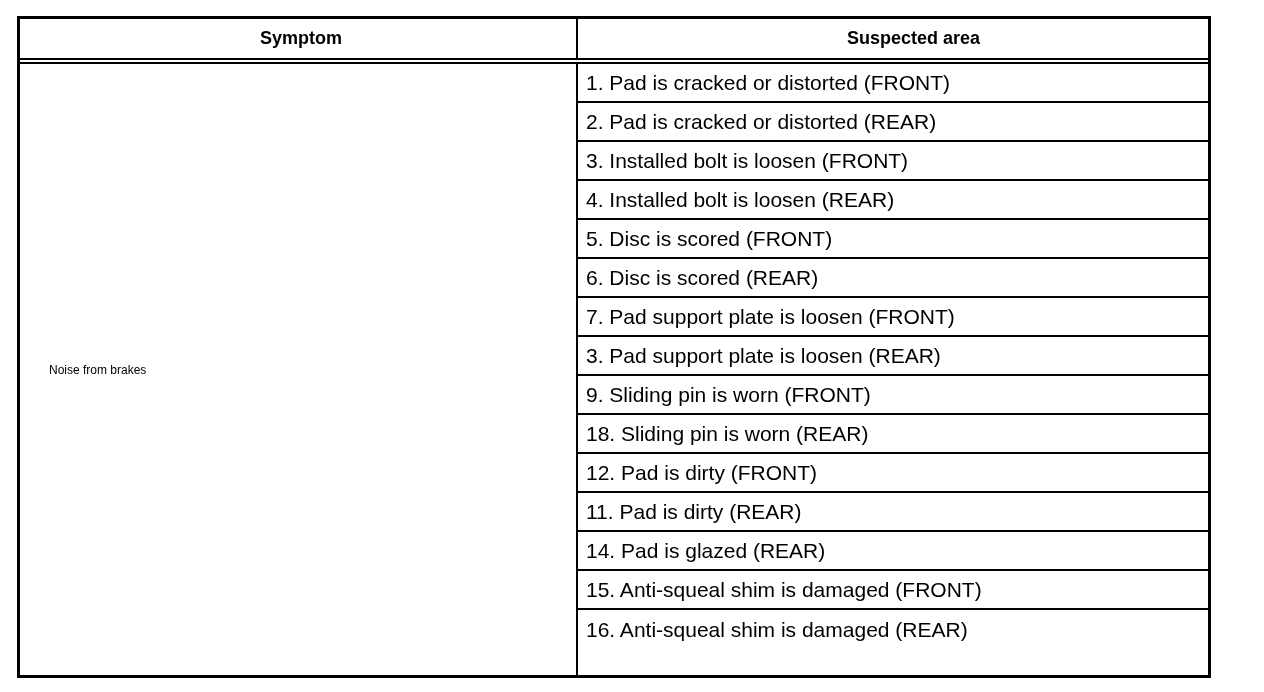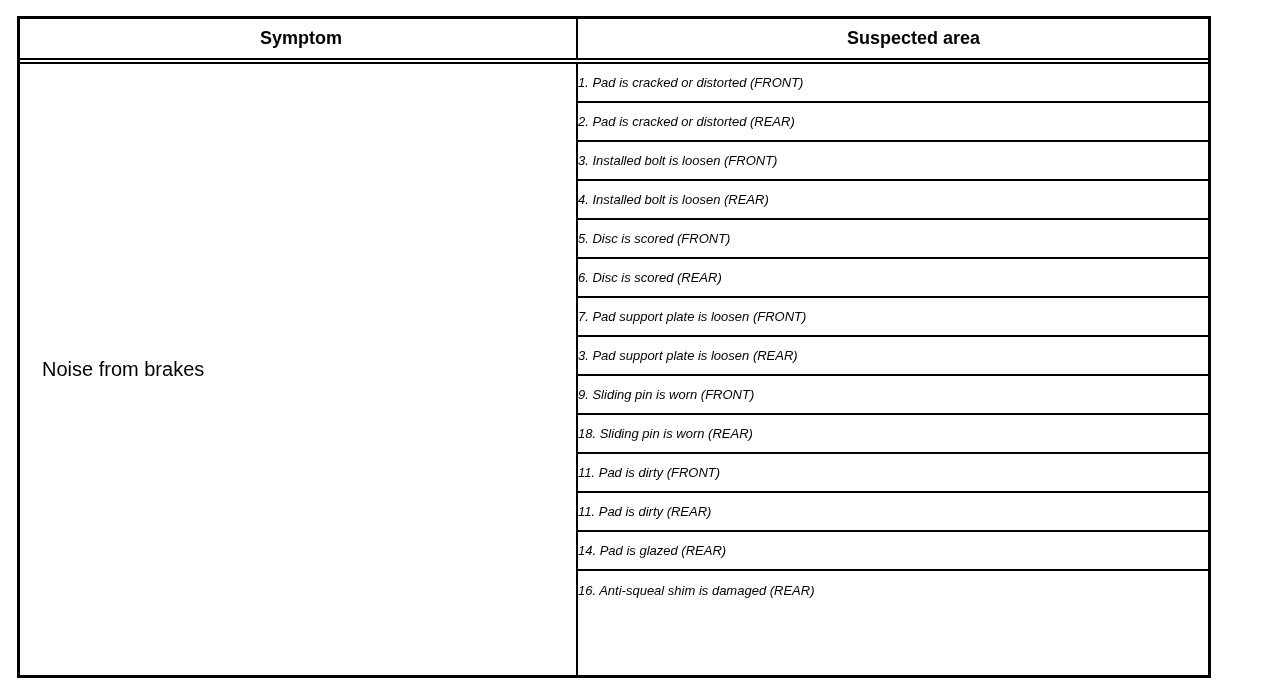--- a/index.html
+++ b/index.html
@@ -90,44 +90,43 @@
     height: 611px;
     display: flex;
   }
 
   .sym-cell {
     width: 556px;
     height: 100%;
     box-sizing: border-box;
     display: flex;
     align-items: center;
-    padding-left: 22px;
-    font-size: 20px;
+    padding-left: 29px;
+    font-size: 12px;
   }
 
   .area-cell {
     width: 632px;
     height: 100%;
     box-sizing: border-box;
     border-left: 2px solid #000000;
     display: flex;
     flex-direction: column;
   }
 
   .area-item {
     height: 39px;
     flex: 0 0 39px;
     box-sizing: border-box;
     border-bottom: 2px solid #000000;
     display: flex;
     align-items: center;
-    padding-left: 0;
-    font-size: 13px;
+    padding-left: 8px;
+    font-size: 21px;
     white-space: nowrap;
-    font-style: italic;
   }
   .area-item:last-child {
     border-bottom: none;
   }
 </style>
 </head>
 <body>
 
 <div id="page">
 
@@ -152,23 +151,24 @@
           <div class="area-item">1. Pad is cracked or distorted (FRONT)</div>
           <div class="area-item">2. Pad is cracked or distorted (REAR)</div>
           <div class="area-item">3. Installed bolt is loosen (FRONT)</div>
           <div class="area-item">4. Installed bolt is loosen (REAR)</div>
           <div class="area-item">5. Disc is scored (FRONT)</div>
           <div class="area-item">6. Disc is scored (REAR)</div>
           <div class="area-item">7. Pad support plate is loosen (FRONT)</div>
           <div class="area-item">3. Pad support plate is loosen (REAR)</div>
           <div class="area-item">9. Sliding pin is worn (FRONT)</div>
           <div class="area-item">18. Sliding pin is worn (REAR)</div>
-          <div class="area-item">11. Pad is dirty (FRONT)</div>
+          <div class="area-item">12. Pad is dirty (FRONT)</div>
           <div class="area-item">11. Pad is dirty (REAR)</div>
           <div class="area-item">14. Pad is glazed (REAR)</div>
+          <div class="area-item">15. Anti-squeal shim is damaged (FRONT)</div>
           <div class="area-item">16. Anti-squeal shim is damaged (REAR)</div>
         </div>
 
       </div>
 
     </div>
   </div>
 
 </div>
 

